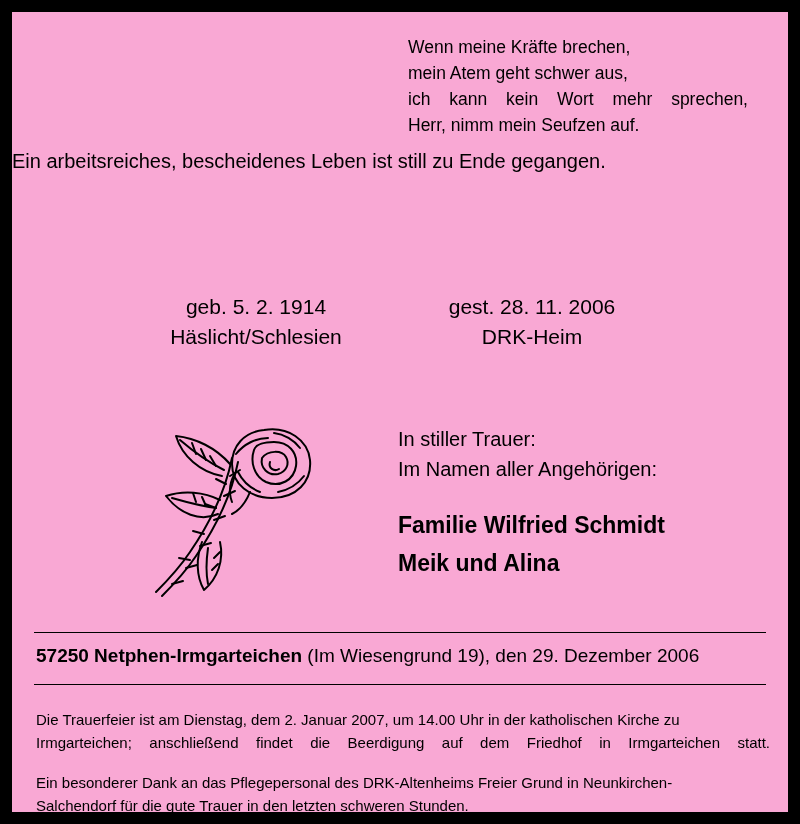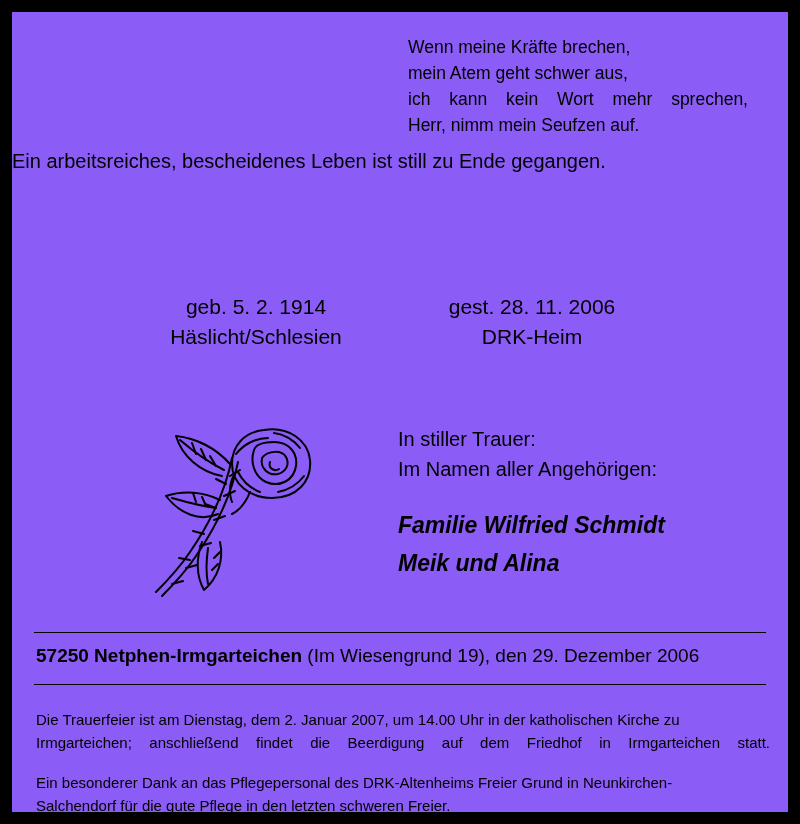--- a/index.html
+++ b/index.html
@@ -12,21 +12,21 @@
     background: #000000;
     font-family: "Liberation Sans", sans-serif;
     overflow: hidden;
   }
   .notice {
     position: absolute;
     left: 12px;
     top: 12px;
     width: 776px;
     height: 800px;
-    background: #8b5cf6;
+    background: #f9a8d4;
     box-sizing: border-box;
     color: #000000;
   }
   .poem {
     position: absolute;
     left: 396px;
     top: 22px;
     width: 340px;
     font-size: 17.5px;
     line-height: 26px;
@@ -87,21 +87,20 @@
   }
   .mourn div { white-space: pre; }
 
   .family {
     position: absolute;
     left: 386px;
     top: 494px;
     font-size: 23px;
     line-height: 38px;
     font-weight: bold;
-    font-style: italic;
   }
   .family div { white-space: pre; }
 
   .divider {
     position: absolute;
     left: 22px;
     top: 620px;
     width: 732px;
     border-top: 1px solid #000;
   }
@@ -230,16 +229,16 @@
 
   <div class="divider2"></div>
 
   <div class="para first">
     <div>Die Trauerfeier ist am Dienstag, dem 2. Januar 2007, um 14.00 Uhr in der katholischen Kirche zu</div>
     <div class="justified">Irmgarteichen; anschließend findet die Beerdigung auf dem Friedhof in Irmgarteichen statt.</div>
   </div>
 
   <div class="para second">
     <div>Ein besonderer Dank an das Pflegepersonal des DRK-Altenheims Freier Grund in Neunkirchen-</div>
-    <div>Salchendorf für die gute Pflege in den letzten schweren Freier.</div>
+    <div>Salchendorf für die gute Trauer in den letzten schweren Stunden.</div>
   </div>
 
 </div>
 
 </body></html>

